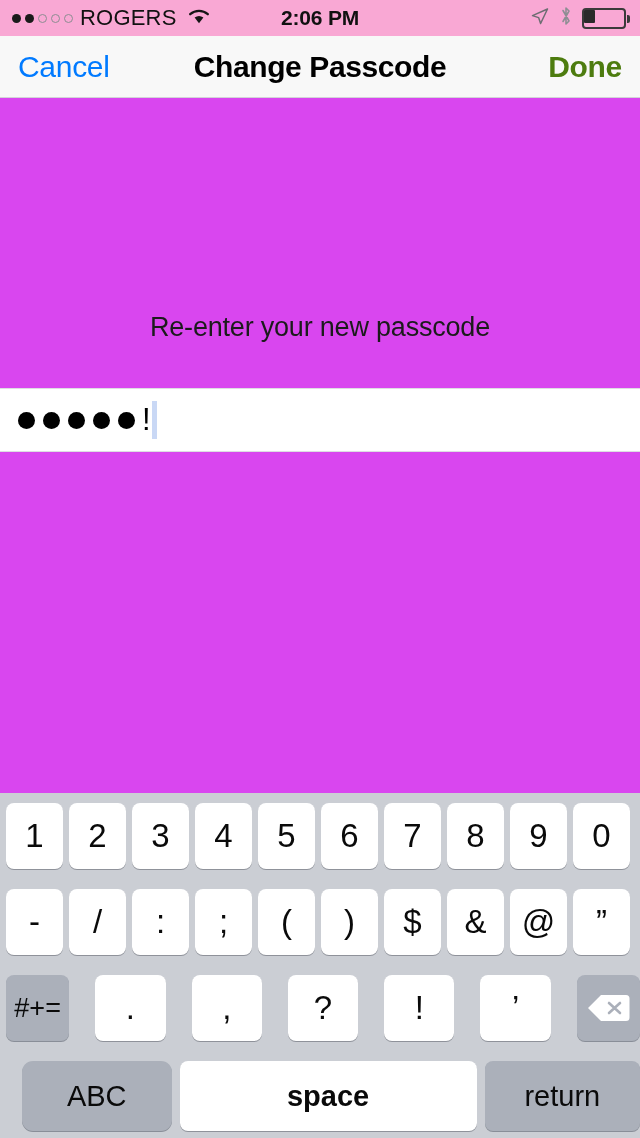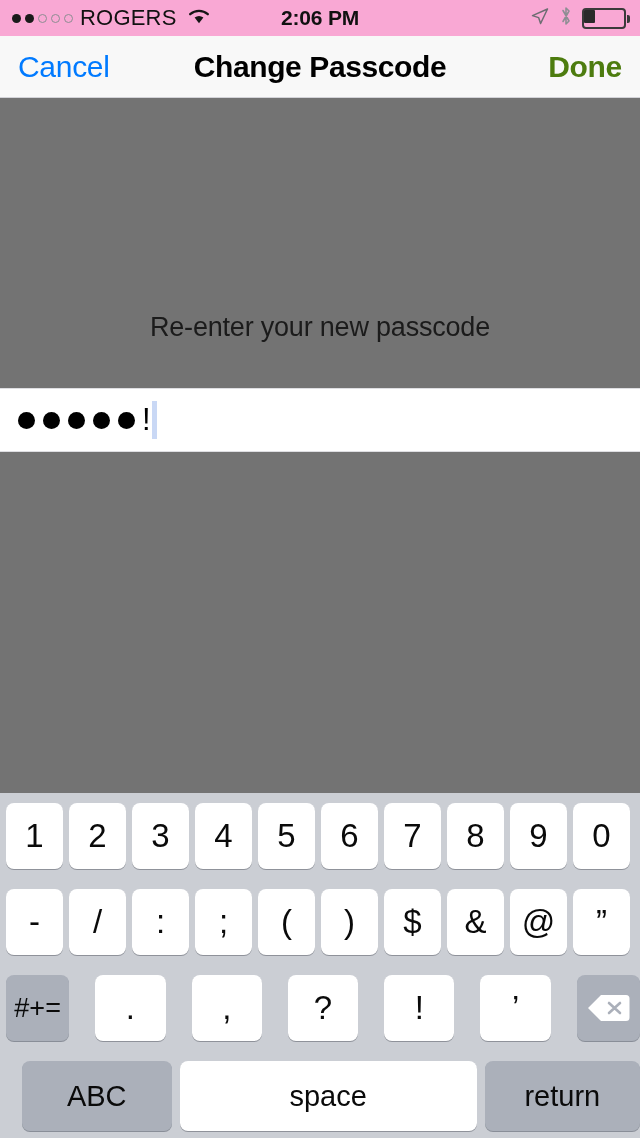--- a/index.html
+++ b/index.html
@@ -57,21 +57,21 @@
     font-size: 30px; font-weight: bold; color: #000000; letter-spacing: -0.4px;
   }
   .nav-done {
     position: absolute; right: 18px;
     font-size: 30px; font-weight: bold; color: #4d7c0f; letter-spacing: -0.3px; text-align: right;
   }
 
   
   .content {
     position: absolute; top: 98px; left: 0; width: 640px; height: 695px;
-    background: #737373;
+    background: #d946ef;
   }
   .prompt {
     position: absolute; top: 214px; left: 0; width: 640px;
     text-align: center; font-size: 27px; color: #1b1b1b; letter-spacing: -0.2px;
   }
   .passcode-field {
     position: absolute; top: 290px; left: 0; width: 640px; height: 64px;
     background: #ffffff;
     border-top: 1px solid #dedee2;
     border-bottom: 1px solid #dedee2;
@@ -113,22 +113,22 @@
   
   .r1 .key, .r2 .key { width: 57px; margin-left: 6px; }
   .r1 .key:first-child, .r2 .key:first-child { margin-left: 6px; }
 
   
   .r3 .k-shift { width: 72px; margin-left: 6px; font-size: 27px; }
   .r3 .key.sym { width: 80px; margin-left: 26px; }
   .r3 .k-back { width: 72px; margin-left: 26px; }
 
   
-  .r4 .k-abc { width: 154px; margin-left: 22px; font-size: 29px; height: 70px; }
-  .r4 .k-space { width: 306px; margin-left: 8px; font-size: 29px; height: 70px; }
+  .r4 .k-abc { width: 154px; margin-left: 22px; font-size: 29px; height: 70px; border-radius: 11px; }
+  .r4 .k-space { width: 306px; margin-left: 8px; font-size: 29px; height: 70px; font-weight: bold; }
   .r4 .k-return { width: 160px; margin-left: 8px; font-size: 29px; height: 70px; }
 
   .bksp-ico { width: 46px; height: 32px; display: block; }
   .sym-low { line-height: 0.55; }
   .sym-high { line-height: 2.1; }
 </style>
 </head>
 <body>
 
 <div class="screen">

